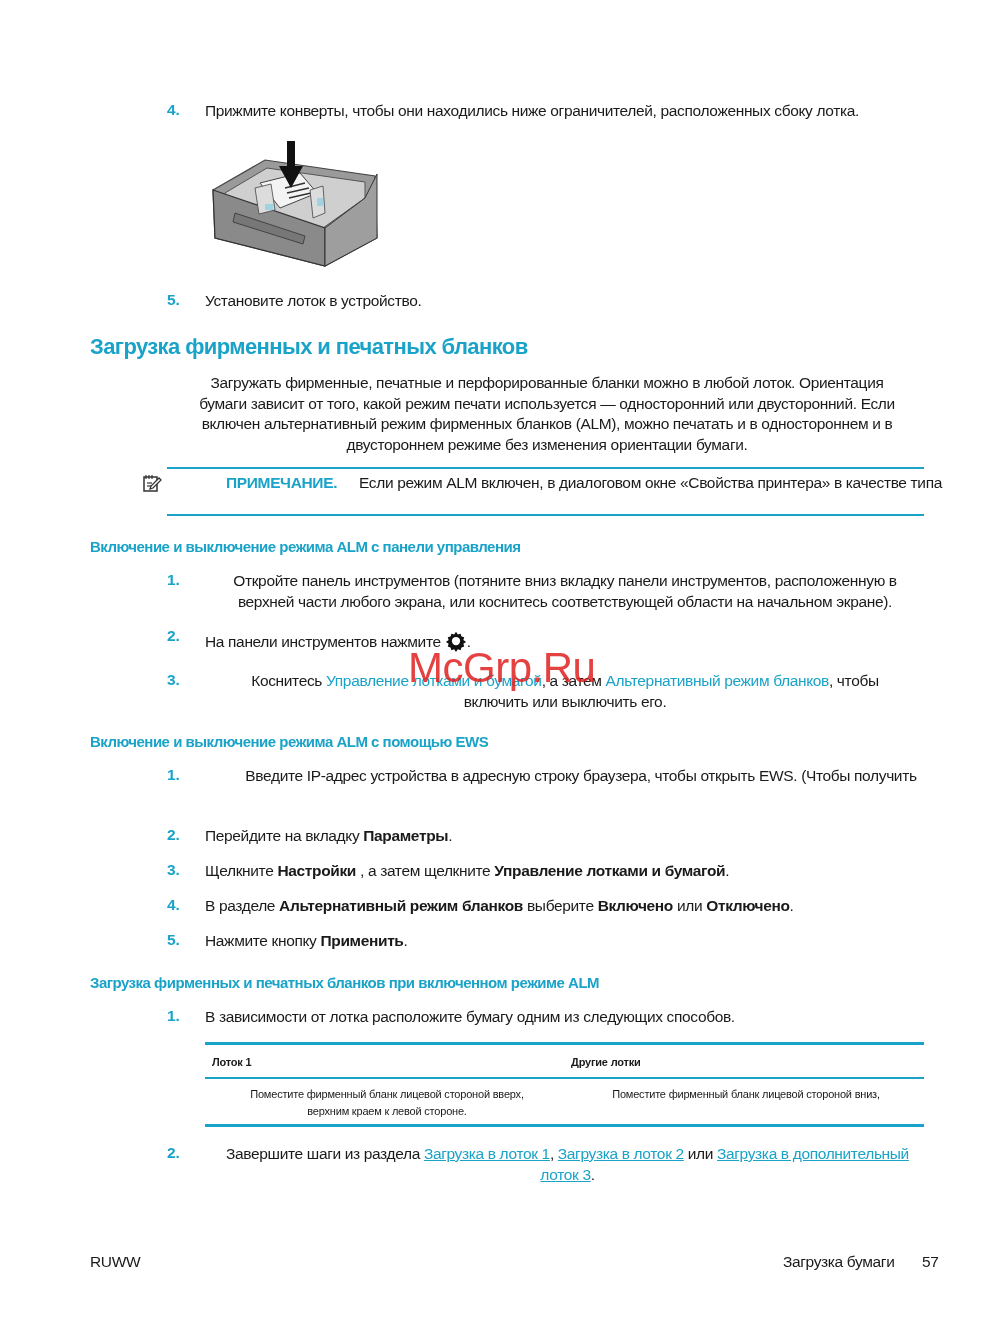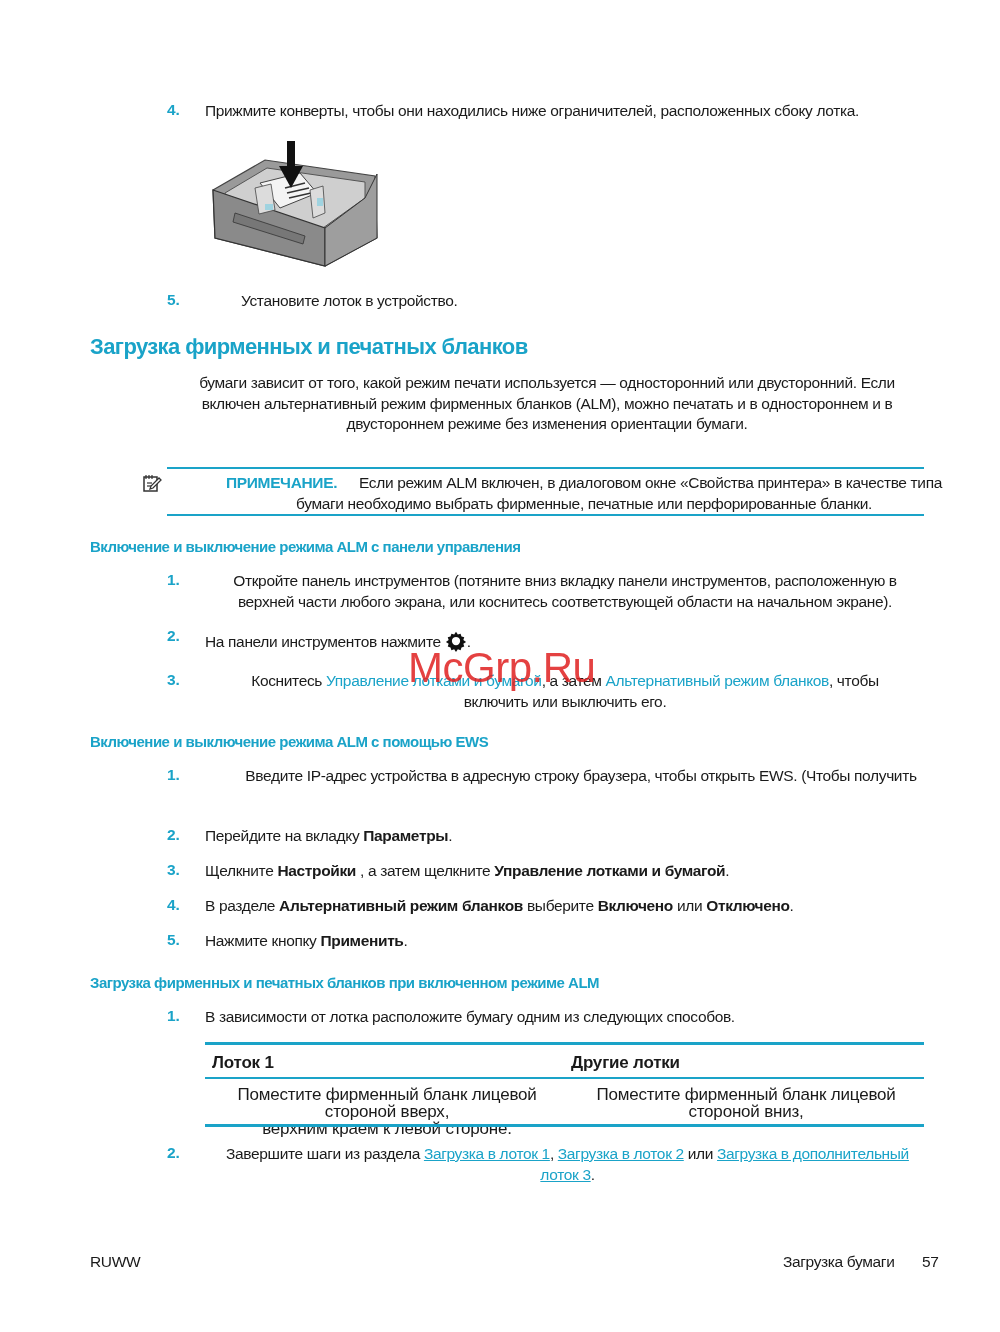--- a/index.html
+++ b/index.html
@@ -13,21 +13,21 @@
   .num { color: #1aa3c8; font-weight: bold; font-size: 15.5px; position: absolute; }
   .blue { color: #1aa3c8; }
   .h1 { font-size: 22px; font-weight: bold; color: #1aa3c8; letter-spacing: -0.6px; }
   .h3 { font-size: 15px; font-weight: bold; color: #1aa3c8; letter-spacing: -0.5px; }
   .link { color: #1aa3c8; }
   .ulink { color: #1aa3c8; text-decoration: underline; }
   b { font-weight: bold; }
   .note-rule { position: absolute; left: 167px; width: 757px; height: 2px; background: #1aa3c8; }
   .tbl-rule-thick { position: absolute; left: 205px; width: 719px; height: 3px; background: #1aa3c8; }
   .tbl-rule-thin { position: absolute; left: 205px; width: 719px; height: 2px; background: #1aa3c8; }
-  .small { font-size: 17px; letter-spacing: -0.2px; line-height: 17px; }
+  .small { font-size: 11px; letter-spacing: -0.2px; line-height: 17px; }
   .watermark { color: #e02020; font-size: 42px; letter-spacing: -0.5px; opacity: 0.85; }
 </style>
 </head>
 <body>
 
 <div class="num" style="left:167px; top:101px;">4.</div>
 <div class="abs txt" style="left:205px; top:101px;">Прижмите конверты, чтобы они находились ниже ограничителей, расположенных сбоку лотка.</div>
 
 <div class="abs" style="left:205px; top:138px; width:180px; height:135px;">
   <svg width="180" height="135" viewBox="0 0 180 135">
@@ -49,25 +49,26 @@
     <polygon points="105,52 118,48 120,75 108,80" fill="#dcdcdc" stroke="#444" stroke-width="0.8"></polygon>
     <rect x="60" y="66" width="8" height="6" fill="#9fd3e0"></rect>
     <rect x="112" y="60" width="6" height="8" fill="#9fd3e0"></rect>
 
     <rect x="82" y="3" width="8" height="30" fill="#111"></rect>
     <polygon points="74,28 98,28 86,50" fill="#111"></polygon>
   </svg>
 </div>
 
 <div class="num" style="left:167px; top:291px;">5.</div>
-<div class="abs txt" style="left:205px; top:291px;margin-left:36px;">Установите лоток в устройство.</div>
+<div class="abs txt" style="left:205px; top:291px;">Установите лоток в устройство.</div>
 
 <div class="abs h1" style="left:90px; top:334px;">Загрузка фирменных и печатных бланков</div>
 
 <div class="abs txt" style="left:167px; top:373px; width:760px;">
+  <div>Загружать фирменные, печатные и перфорированные бланки можно в любой лоток. Ориентация</div>
   <div>бумаги зависит от того, какой режим печати используется — односторонний или двусторонний. Если</div>
   <div>включен альтернативный режим фирменных бланков (ALM), можно печатать и в одностороннем и в</div>
   <div>двустороннем режиме без изменения ориентации бумаги.</div>
 </div>
 
 <div class="note-rule" style="top:467px;"></div>
 <div class="abs" style="left:142px; top:473px; width:20px; height:20px;">
   <svg width="20" height="20" viewBox="0 0 20 20">
     <rect x="2" y="4" width="13" height="14" fill="none" stroke="#333" stroke-width="1.5"></rect>
     <line x1="4" y1="2" x2="4" y2="6" stroke="#333" stroke-width="1.2"></line>
@@ -77,21 +78,20 @@
     <line x1="5" y1="13" x2="9" y2="13" stroke="#333" stroke-width="1.2"></line>
     <polygon points="17,5 19,7 11,15 8,16 9,13" fill="#fff" stroke="#333" stroke-width="1.3"></polygon>
   </svg>
 </div>
 <div class="abs txt" style="left:168px; top:473px; width:760px;margin-left:36px;">
   <div>
     <span class="blue" style="font-weight:bold;">ПРИМЕЧАНИЕ.</span>
     <span style="display:inline-block; width:14px;"></span>
     <span>Если режим ALM включен, в диалоговом окне «Свойства принтера» в качестве типа</span>
   </div>
-  <div>бумаги необходимо выбрать фирменные, печатные или перфорированные бланки.</div>
 </div>
 <div class="note-rule" style="top:514px;"></div>
 
 <div class="abs h3" style="left:90px; top:538px;">Включение и выключение режима ALM с панели управления</div>
 
 <div class="num" style="left:167px; top:571px;">1.</div>
 <div class="abs txt" style="left:205px; top:571px; width:720px;">
   <div>Откройте панель инструментов (потяните вниз вкладку панели инструментов, расположенную в</div>
   <div>верхней части любого экрана, или коснитесь соответствующей области на начальном экране).</div>
 </div>

